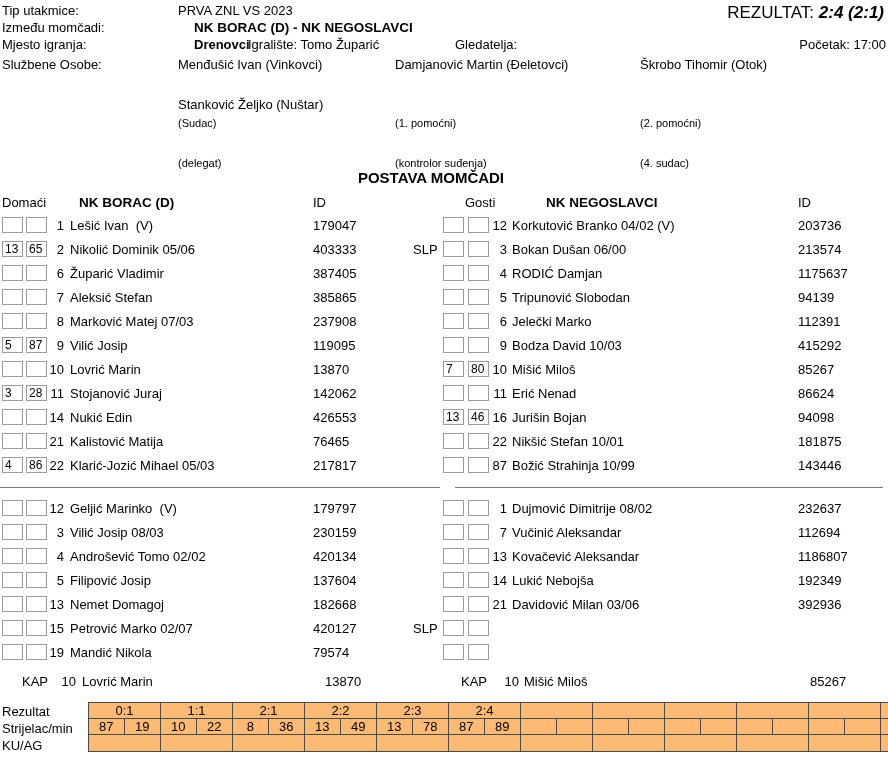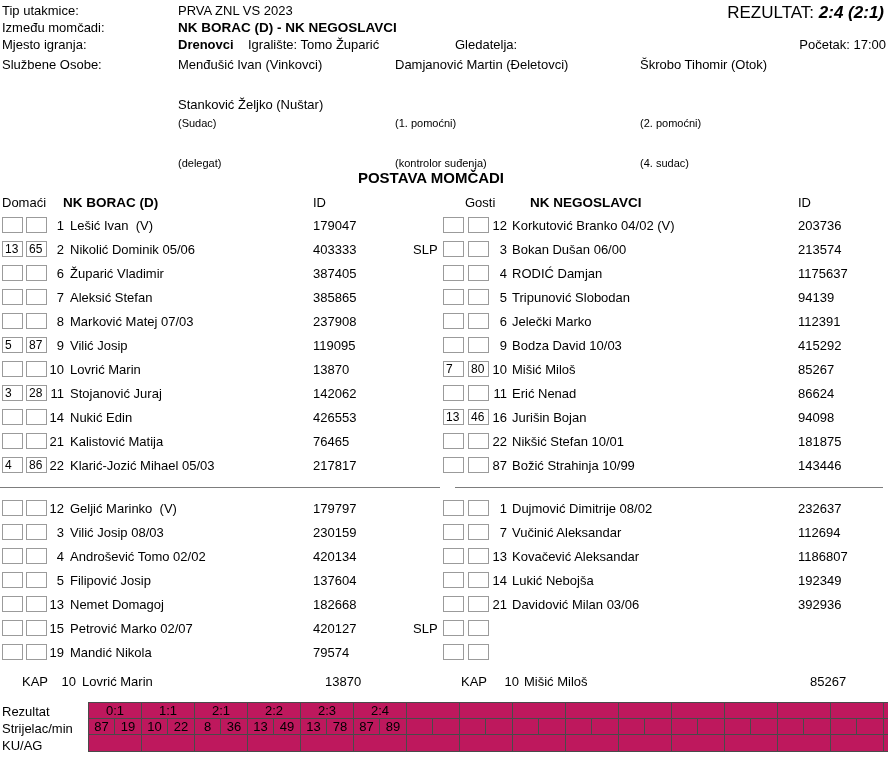--- a/index.html
+++ b/index.html
@@ -3,21 +3,21 @@
 <meta charset="utf-8">
 <style>
   * { margin:0; padding:0; box-sizing:border-box; }
   html,body { background:#fff; }
   body {
     width:888px; height:769px; position:relative;
     font-family:"Liberation Sans", sans-serif;
     color:#000; font-size:13px; overflow:hidden;
   }
   .abs { position:absolute; white-space:nowrap; }
-  .bold { font-weight:bold; }
+  .bold { font-weight:bold;margin-left:16px; }
   .small { font-size:11px;margin-top:37px; }
 
   
   #rezultat { top:3px; right:4px; font-size:17px; }
   #rezultat .score { font-weight:bold;font-style:italic; }
 
   
   #lineup-title { top:169px; left:0; width:862px; text-align:center; font-size:15px;font-weight:bold; }
 
   
@@ -47,21 +47,21 @@
   .home .rule { width:440px; }
   .away .rule { margin-left:12px; width:428px; }
 
   .kaprow { position:relative; height:24px; margin-top:5px;margin-left:12px; }
   .kap-label { position:absolute; left:10px; top:4px; }
   .away .kap-label { left:6px; }
 
   
   .st-label { position:absolute; left:2px; }
   #score-grid { position:absolute; left:88px; top:702px; display:flex; }
-  .scol { width:54px; border:1px solid #4a4a4a; margin-left:-1px; background:#be185d; }
+  .scol { width:73px; border:1px solid #4a4a4a; margin-left:-1px; background:#fdba74; }
   .scol:first-child { margin-left:0; }
   .c-res { height:16px; border-bottom:1px solid #4a4a4a; text-align:center; line-height:16px; }
   .c-min { height:16px; border-bottom:1px solid #4a4a4a; display:flex; }
   .half  { width:50%; text-align:center; line-height:16px; }
   .h1    { border-right:1px solid #4a4a4a; }
   .c-ku  { height:16px; }
 </style>
 </head>
 <body>
 

